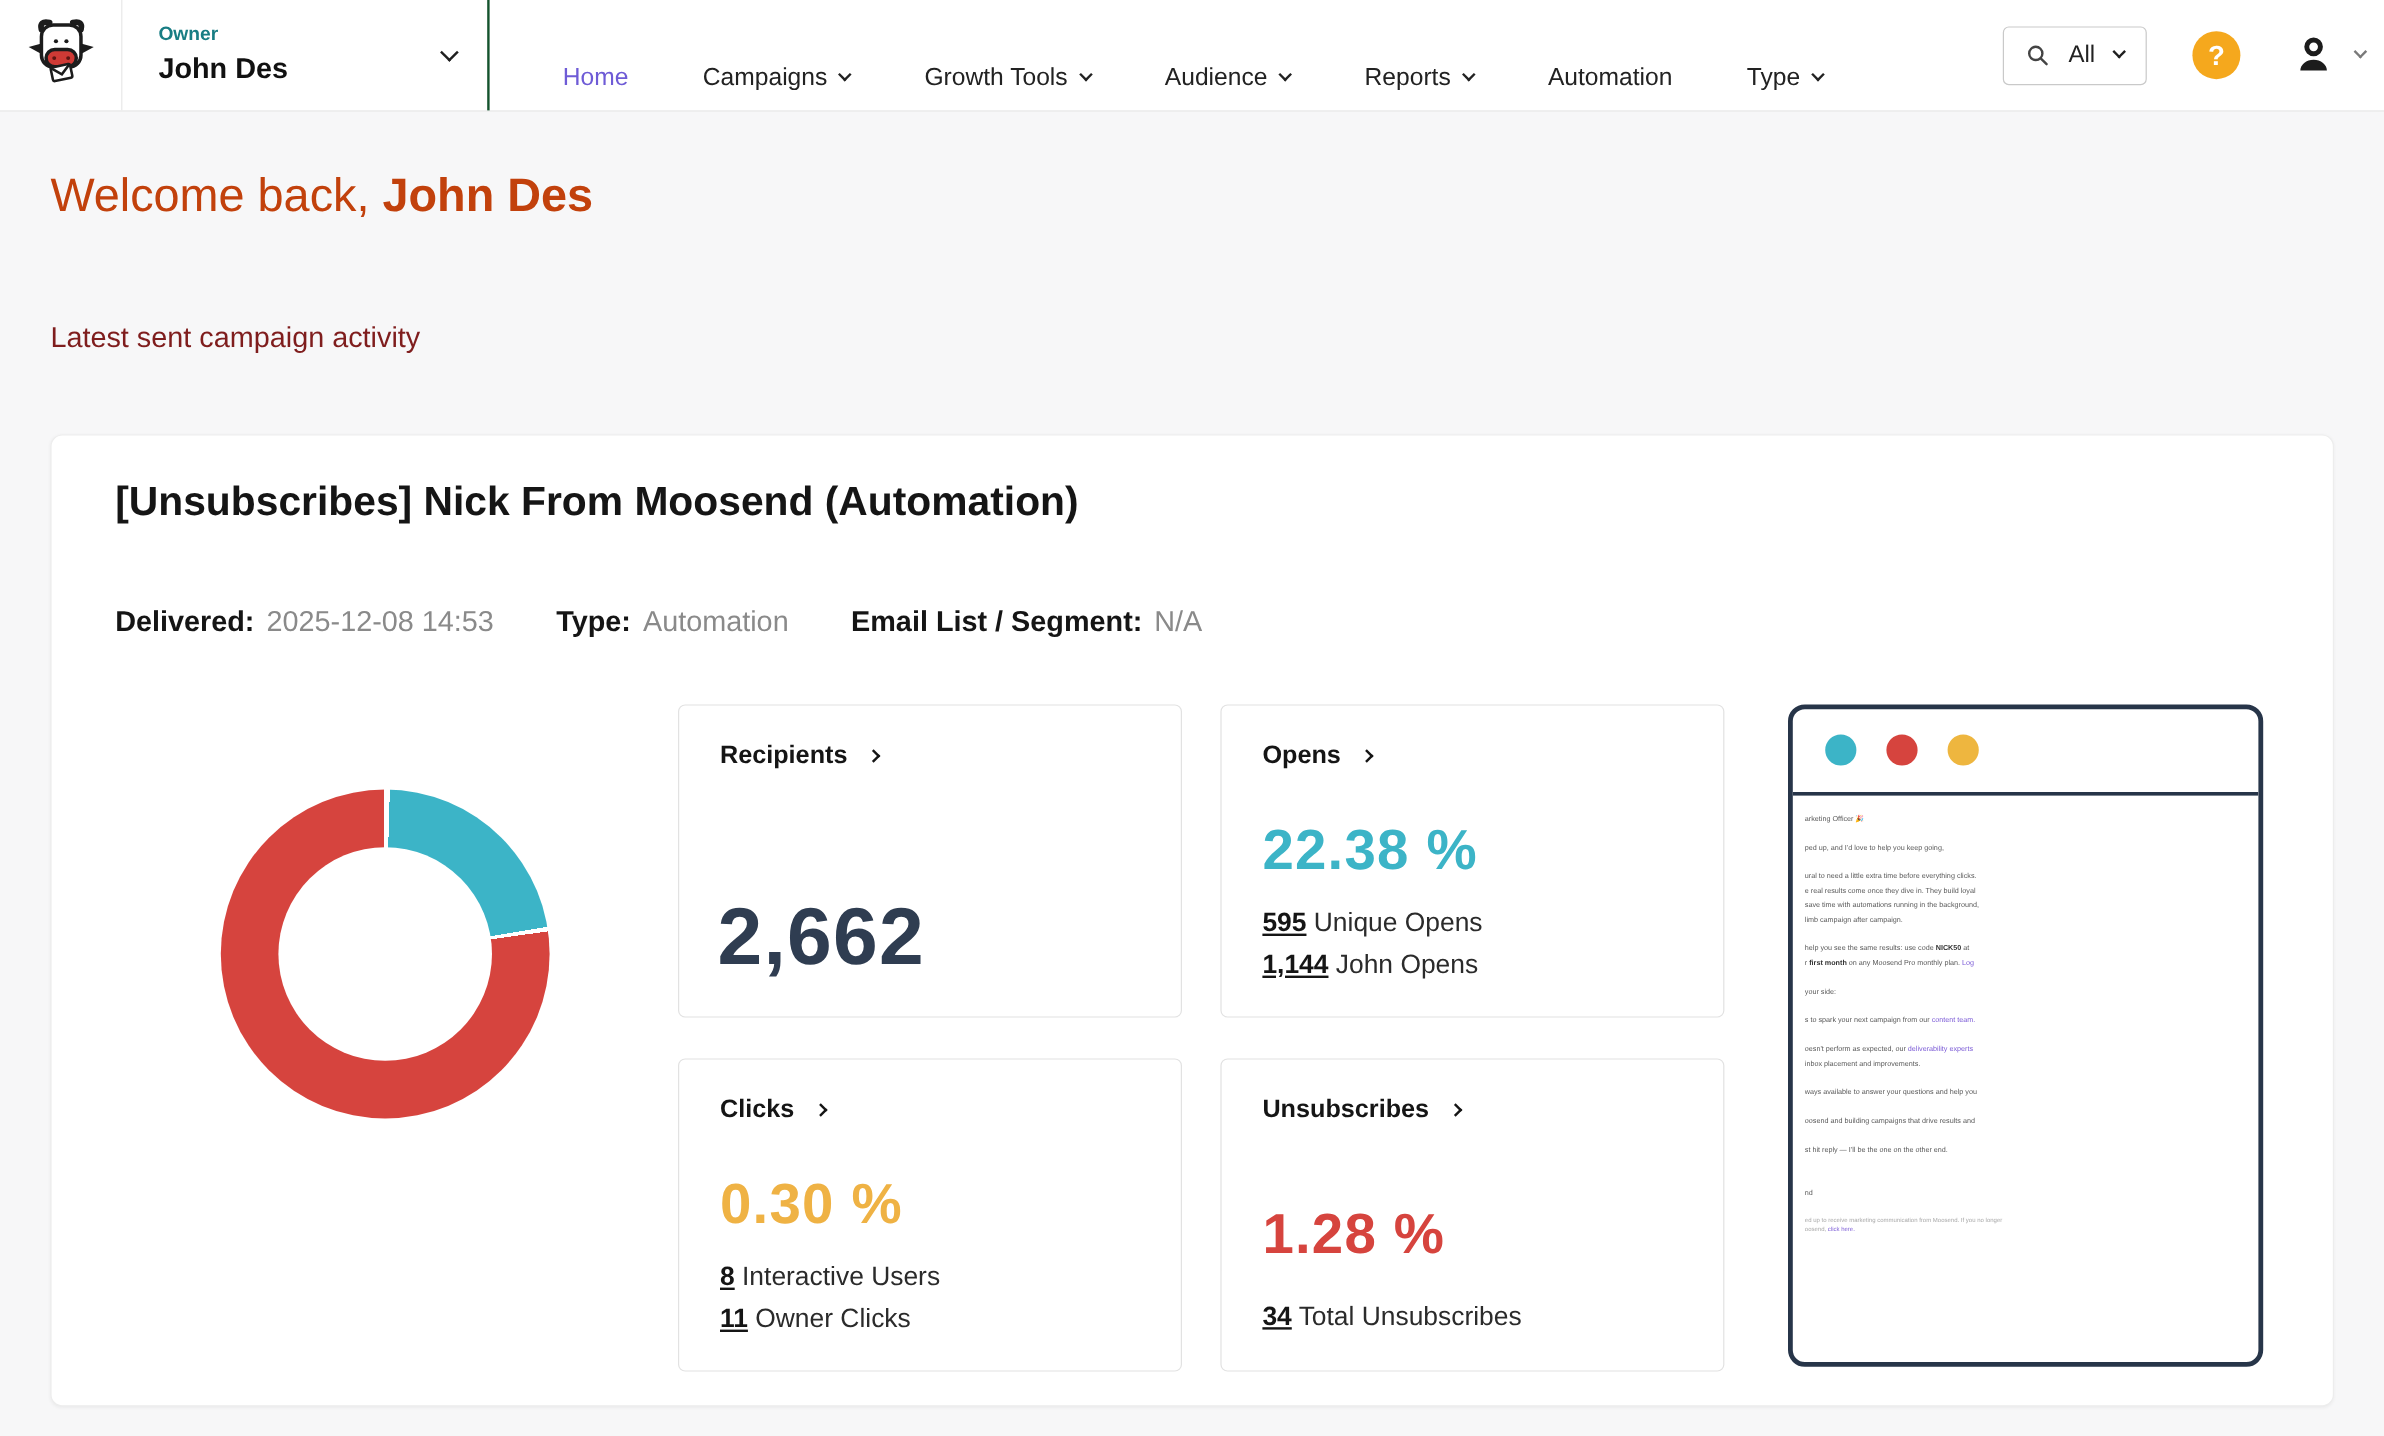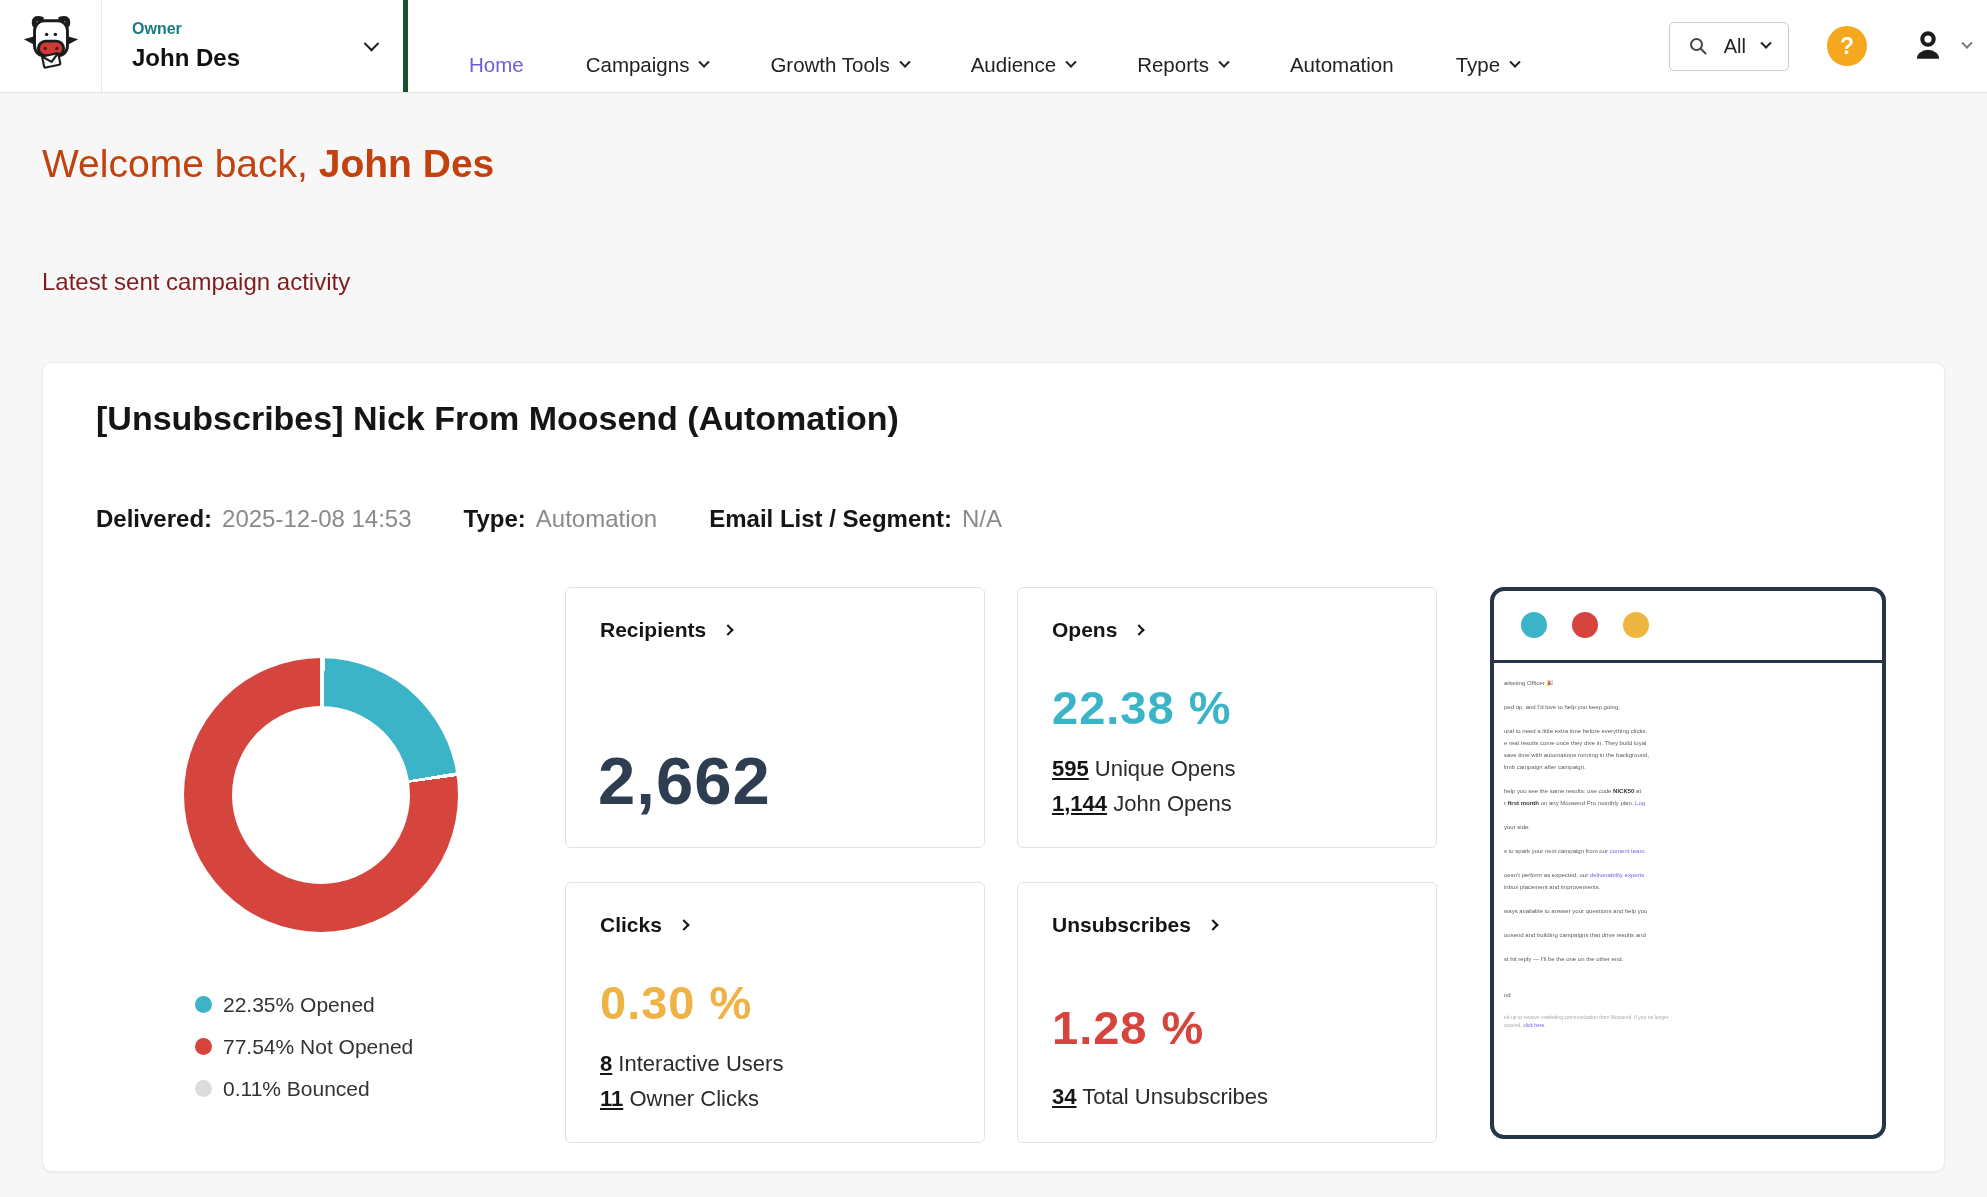--- a/index.html
+++ b/index.html
@@ -4,21 +4,21 @@
 <style>
   * { margin:0; padding:0; box-sizing:border-box; }
   html,body { width:1987px; height:1197px; }
   body {
     font-family:"Liberation Sans", sans-serif;
     background:#f7f7f8; color:#1f1f1f; overflow:hidden;
   }
   
   .topnav { height:93px; background:#fff; border-bottom:1px solid #e4e4e4; display:flex; align-items:center; }
   .logo-cell { width:102px; height:100%; display:flex; align-items:center; justify-content:center; border-right:1px solid #e8e8e8; }
-  .account-cell { width:306px; height:100%; padding:0 26px 0 30px; border-right:5px solid #14532d;
+  .account-cell { width:306px; height:100%; padding:0 26px 0 30px; border-right:2px solid #14532d;
                   display:flex; align-items:center; justify-content:space-between; cursor:pointer; }
   .account-role { color:var(--owner-teal,#187d84); font-size:16px; font-weight:600; margin-bottom:6px; }
   .account-name { font-size:24px; font-weight:700; color:#111; }
   .chev { display:inline-block; border-style:solid; border-color:currentColor; }
   .chev.down { width:11px; height:11px; border-width:0 2.6px 2.6px 0; transform:rotate(45deg) translate(-2px,-2px); }
   .chev.down.sm { width:8px; height:8px; border-width:0 2.3px 2.3px 0; }
   .chev.right { width:8px; height:8px; border-width:0 2.6px 2.6px 0; transform:rotate(-45deg); }
   .nav-links { display:flex; align-items:center; margin-left:30px;margin-top:38px; }
   .nav-link { display:flex; align-items:center; gap:11px; padding:0 31px; font-size:20.5px; color:#222;
               text-decoration:none; cursor:pointer; white-space:nowrap; }
@@ -187,37 +187,20 @@
       </div>
 
       <div class="meta-item">
         <span class="meta-label">Email List / Segment:</span><span class="meta-value">N/A</span>
       </div>
     </div>
 
   <div class="donut-wrap" style="background: conic-gradient(rgb(255, 255, 255) 0%, rgb(255, 255, 255) 0.45%, rgb(60, 180, 199) 0.45%, rgb(60, 180, 199) 22.35%, rgb(255, 255, 255) 22.35%, rgb(255, 255, 255) 22.8%, rgb(214, 68, 62) 22.8%, rgb(214, 68, 62) 99.89%, rgb(255, 255, 255) 99.89%, rgb(255, 255, 255) 100%, rgb(220, 220, 220) 100%, rgb(220, 220, 220) 100%);">
     <div class="donut-hole"></div>
   </div>
-  <div class="legend">
-
-      <div class="legend-row">
-        <span class="legend-dot" style="background: rgb(60, 180, 199);"></span>
-        <span>22.35% Opened</span>
-      </div>
-
-      <div class="legend-row">
-        <span class="legend-dot" style="background: rgb(214, 68, 62);"></span>
-        <span>77.54% Not Opened</span>
-      </div>
-
-      <div class="legend-row">
-        <span class="legend-dot" style="background: rgb(220, 220, 220);"></span>
-        <span>0.11% Bounced</span>
-      </div>
-    </div>
 
   <div class="stats-grid">
 
     <div class="stat-card">
       <div class="stat-head">
         <span>Recipients</span>
         <span class="chev right"></span>
       </div>
       <div class="stat-big">2,662</div>
     </div>

